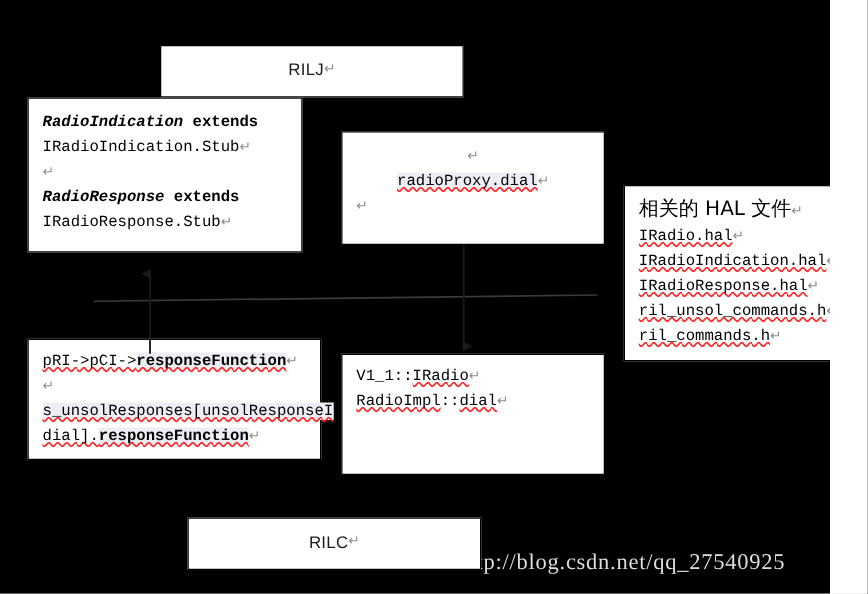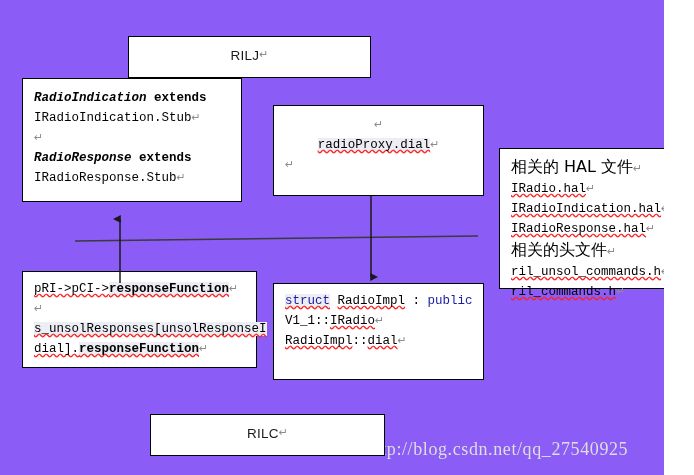--- a/index.html
+++ b/index.html
@@ -1,19 +1,19 @@
 <!DOCTYPE html>
 <html><head>
 <meta charset="utf-8">
 <style>
   html,body{margin:0;padding:0;background:#ffffff;}
   #canvas{
     position:relative;
     width:664px;height:475px;
-    background:#8b5cf6;
+    background:#000000;
     overflow:hidden;
     font-family:"Liberation Sans", sans-serif;
   }
   .box{
     position:absolute;
     box-sizing:border-box;
     border:1.5px solid #000000;
     background:#ffffff;
     z-index:3;
   }
@@ -107,38 +107,36 @@
         <div class="row" style="text-align: left;"><span class="pilcrow">↵</span></div>
       </div>
   </div>
 
   <div class="box" style="left:499px; top:148px; width:168px; height:141px;">
     <div class="box-inner mono" id="hal-box-lines" style="padding-top:7px;">
         <div class="row"><span class="cjk">相关的 HAL 文件</span><span class="pilcrow">↵</span></div>
         <div class="row"><span class="sq">IRadio.hal</span><span class="pilcrow">↵</span></div>
         <div class="row"><span class="sq">IRadioIndication.hal</span><span class="pilcrow">↵</span></div>
         <div class="row"><span class="sq">IRadioResponse.hal</span><span class="pilcrow">↵</span></div>
-        <div class="row"><span class="cjk">相关的头文件</span><span class="pilcrow">↵</span></div>
         <div class="row"><span class="sq">ril_unsol_commands.h</span><span class="pilcrow">↵</span></div>
         <div class="row"><span class="sq">ril_commands.h</span><span class="pilcrow">↵</span></div>
       </div>
   </div>
 
   <div class="box" style="left:22px; top:271px; width:235px; height:97px;">
     <div class="box-inner mono" id="response-box-lines" style="padding-top:7px;">
         <div class="row"><span class="sq">pRI-&gt;pCI-&gt;</span><span class="sq hl bold">responseFunction</span><span class="pilcrow">↵</span></div>
         <div class="row"><span class="pilcrow">↵</span></div>
         <div class="row"><span class="sq hl">s_unsolResponses[unsolResponseI</span></div>
         <div class="row"><span class="sq">dial].</span><span class="sq hl bold">responseFunction</span><span class="pilcrow">↵</span></div>
       </div>
   </div>
 
   <div class="box" style="left:273px; top:283px; width:211px; height:97px;">
     <div class="box-inner mono" id="impl-box-lines" style="padding-top:7px;">
-        <div class="row"><span class="sq hl blue">struct</span><span class=""> </span><span class="sq">RadioImpl</span><span class=""> : </span><span class="blue">public</span></div>
         <div class="row"><span class="">V1_1::</span><span class="sq">IRadio</span><span class="pilcrow">↵</span></div>
         <div class="row"><span class="sq">RadioImpl</span><span class="">::</span><span class="sq">dial</span><span class="pilcrow">↵</span></div>
       </div>
   </div>
 
   <div class="box title-box" style="left:150px; top:414px; width:235px; height:42px;">
     <span class="title-text">RILC</span>
       <span class="pilcrow">↵</span>
   </div>
 

